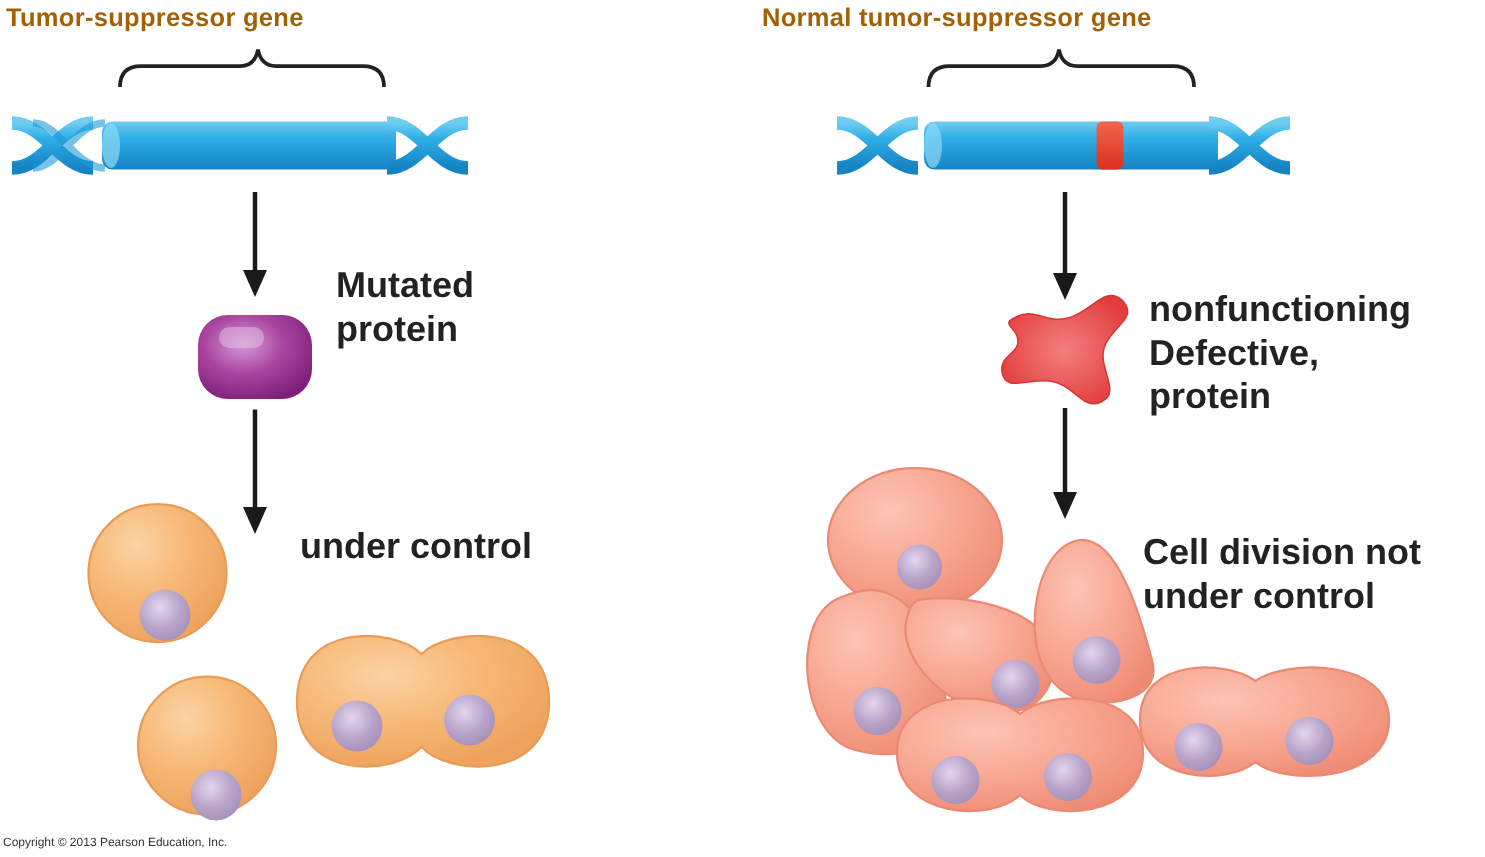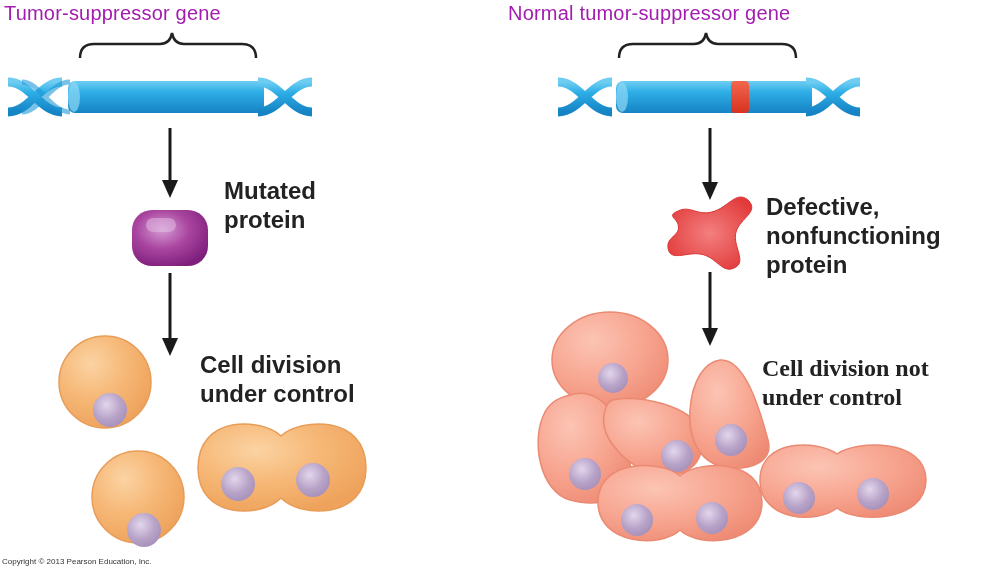--- a/index.html
+++ b/index.html
@@ -1,18 +1,18 @@
 <!DOCTYPE html>
 <html><head>
 <meta charset="utf-8">
 <style>
   html, body { margin: 0; padding: 0; background: #ffffff; }
   body { width: 990px; height: 571px; position: relative; overflow: hidden;
          font-family: "Liberation Sans", sans-serif; }
-  .title { position: absolute; font-weight: normal; font-size: 20px; color: #a21caf; white-space: nowrap; letter-spacing: 0.2px; }
+  .title { position: absolute; font-weight: bold; font-size: 17px; color: #a16207; white-space: nowrap; letter-spacing: 0.2px; }
   .label { position: absolute; font-weight: bold; font-size: 24px; line-height: 29px; color: #222; white-space: nowrap; }
   .copyright { position: absolute; font-size: 8px; color: #333; left: 2px; top: 557px; white-space: nowrap; }
   svg.art { position: absolute; left: 0; top: 0; }
 </style>
 </head>
 <body>
 
 <svg class="art" width="990" height="571" viewBox="0 0 990 571">
   <defs>
     <linearGradient id="dnaGrad" x1="0" y1="0" x2="0" y2="1">
@@ -139,28 +139,27 @@
 
 <div class="title" style="left:4px; top:2px;">Tumor-suppressor gene</div>
 <div class="title" style="left:508px; top:2px;">Normal tumor-suppressor gene</div>
 
 <div class="label" style="left:224px; top:176px;">
   <div>Mutated</div>
   <div>protein</div>
 </div>
 
 <div class="label" style="left:200px; top:350px;">
-  <div>Cell division</div>
   <div>under control</div>
 </div>
 
 <div class="label" style="left:766px; top:192px;">
+  <div>nonfunctioning</div>
   <div>Defective,</div>
-  <div>nonfunctioning</div>
   <div>protein</div>
 </div>
 
-<div class="label" style="left:762px; top:354px;font-family:Liberation Serif, serif;">
+<div class="label" style="left:762px; top:354px;">
   <div>Cell division not</div>
   <div>under control</div>
 </div>
 
 <div class="copyright">Copyright © 2013 Pearson Education, Inc.</div>
 
 </body></html>

